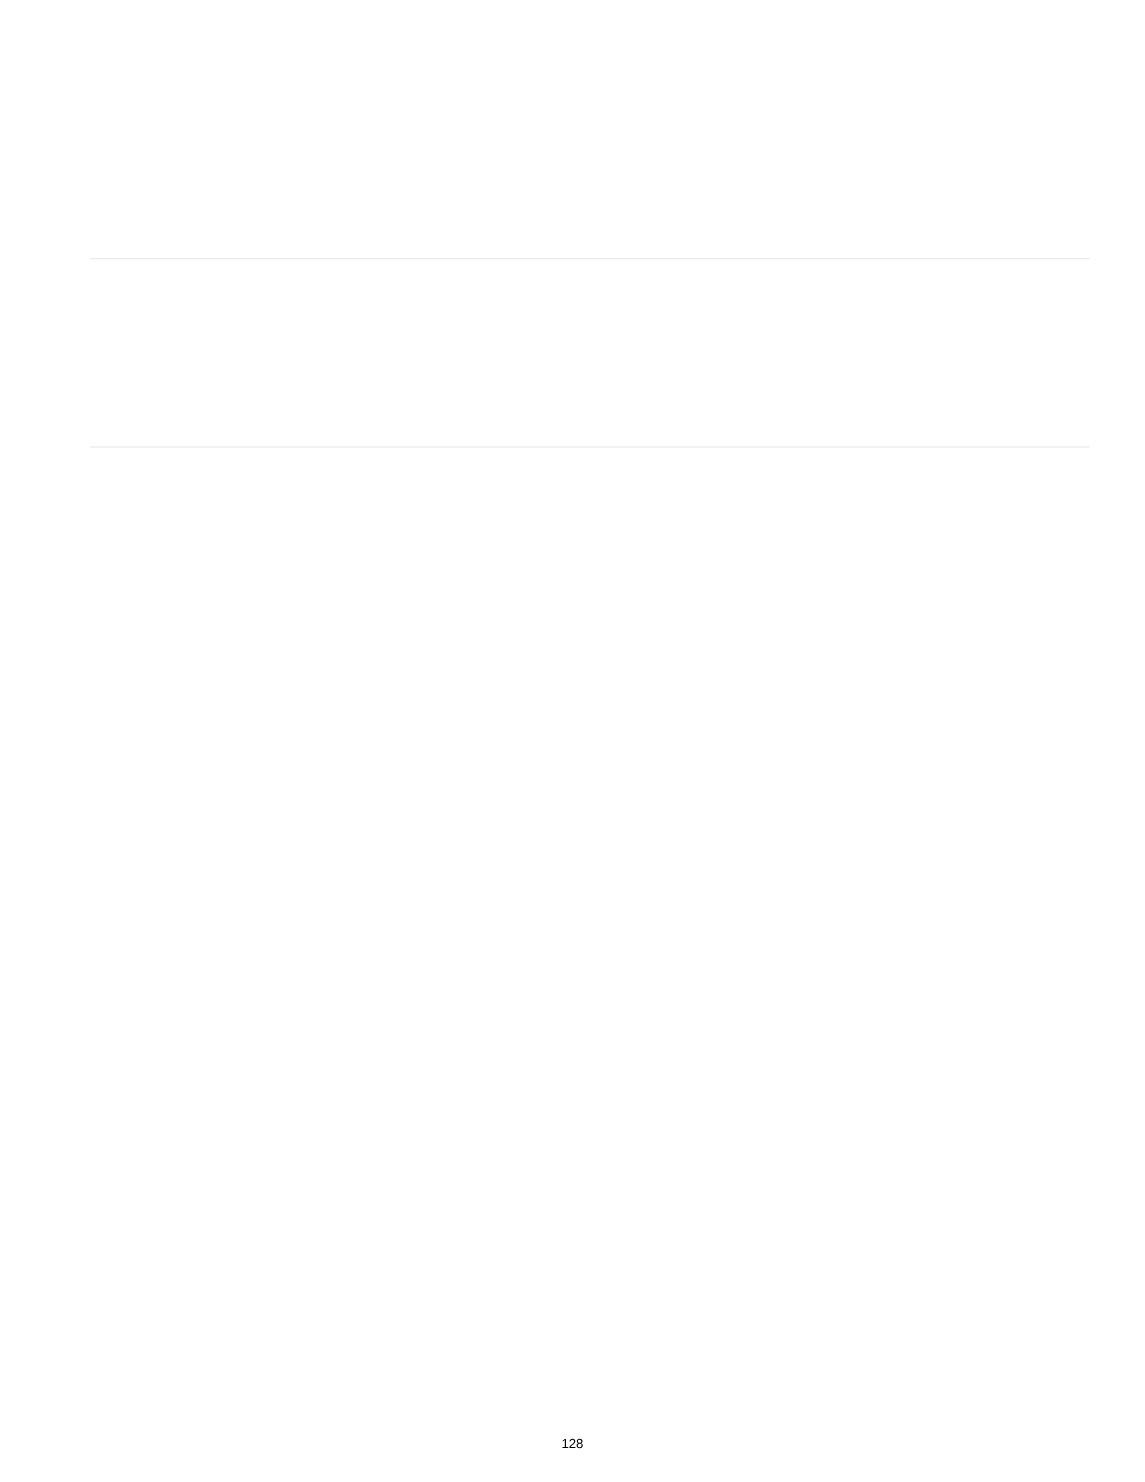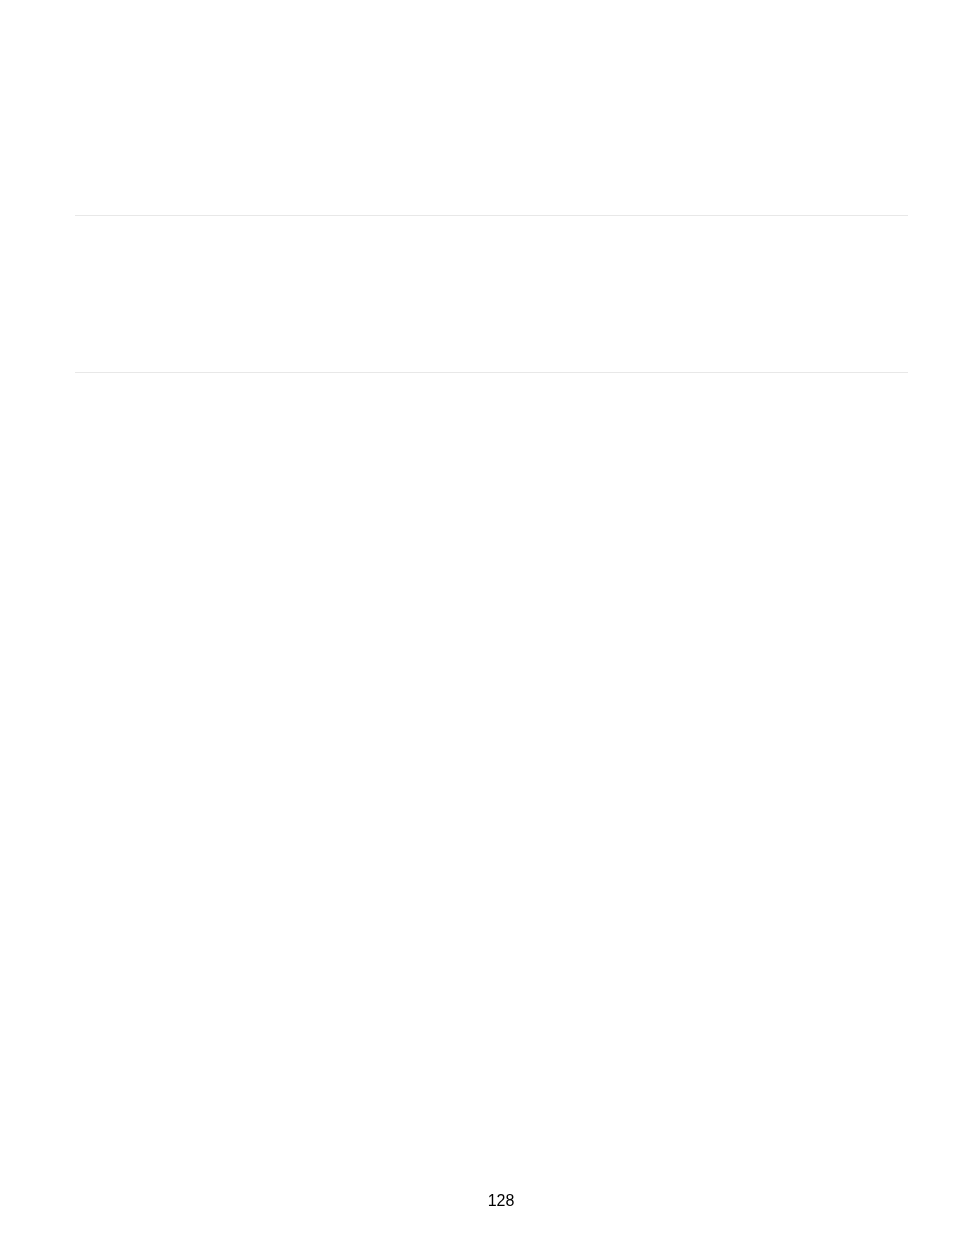--- a/index.html
+++ b/index.html
@@ -33,23 +33,22 @@
       left: 75px;
       right: 46px;
       height: 1px;
       background: #e8e8e8;
     }
     .page-number {
       position: absolute;
       bottom: 25px;
       left: 50%;
       transform: translateX(-50%);
-      font-size: 16px;
+      font-size: 11px;
       color: #000000;
-      margin-left: 24px;
     }
   </style>
 </head>
 <body>
 
 <div class="page-container">
   <div class="horizontal-rule-1"></div>
   <div class="horizontal-rule-2"></div>
   <div class="page-number">128</div>
 </div>

